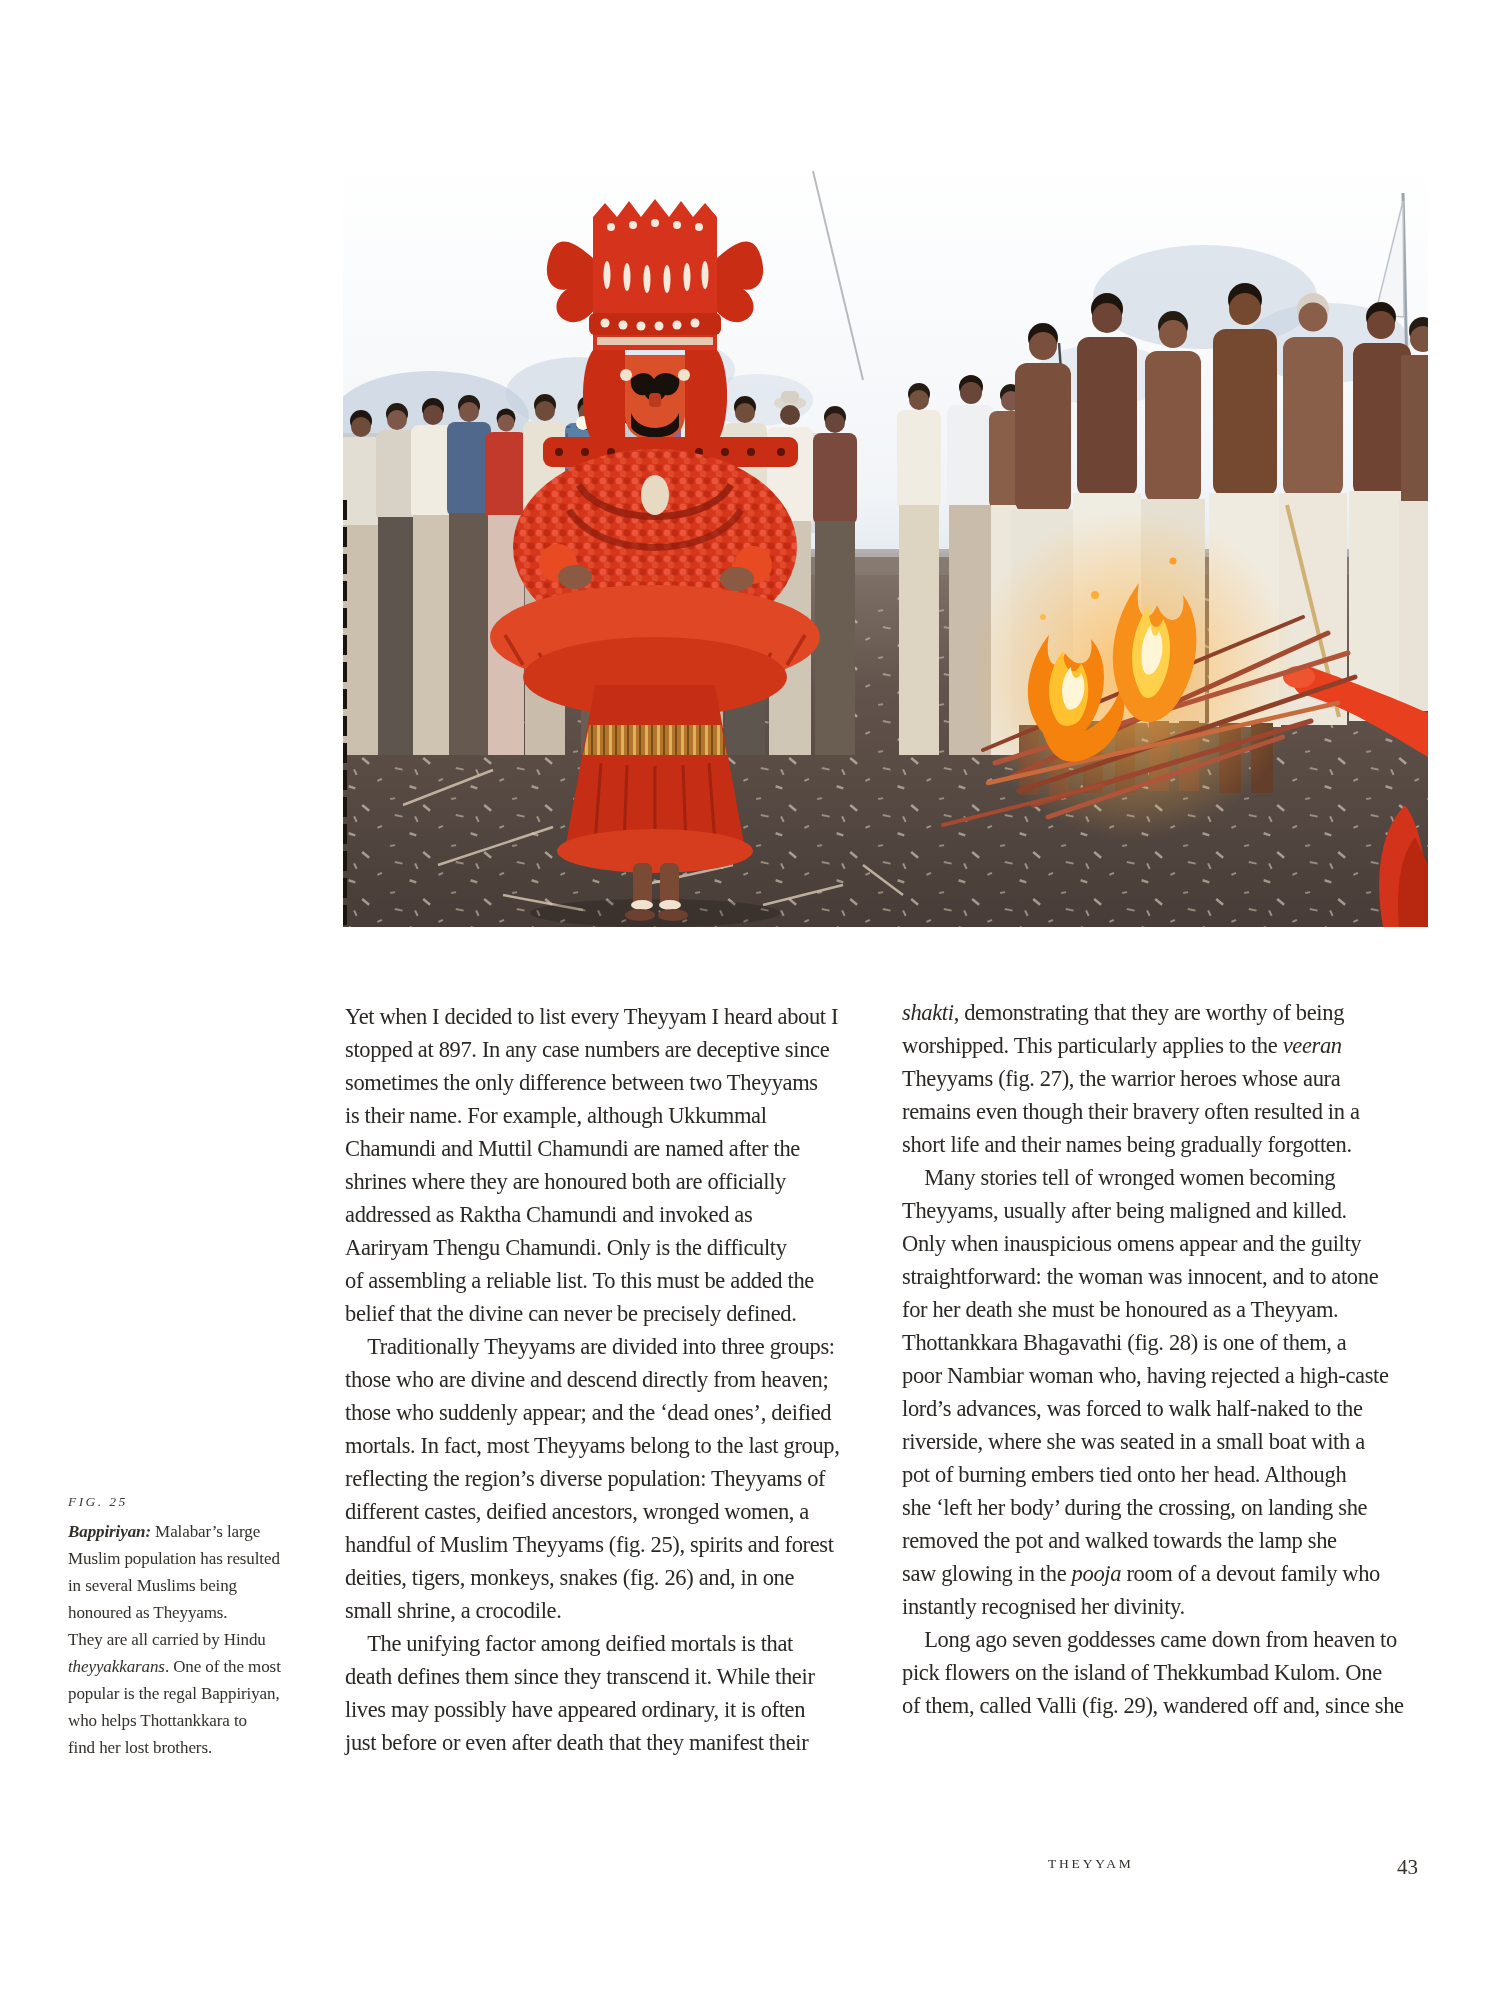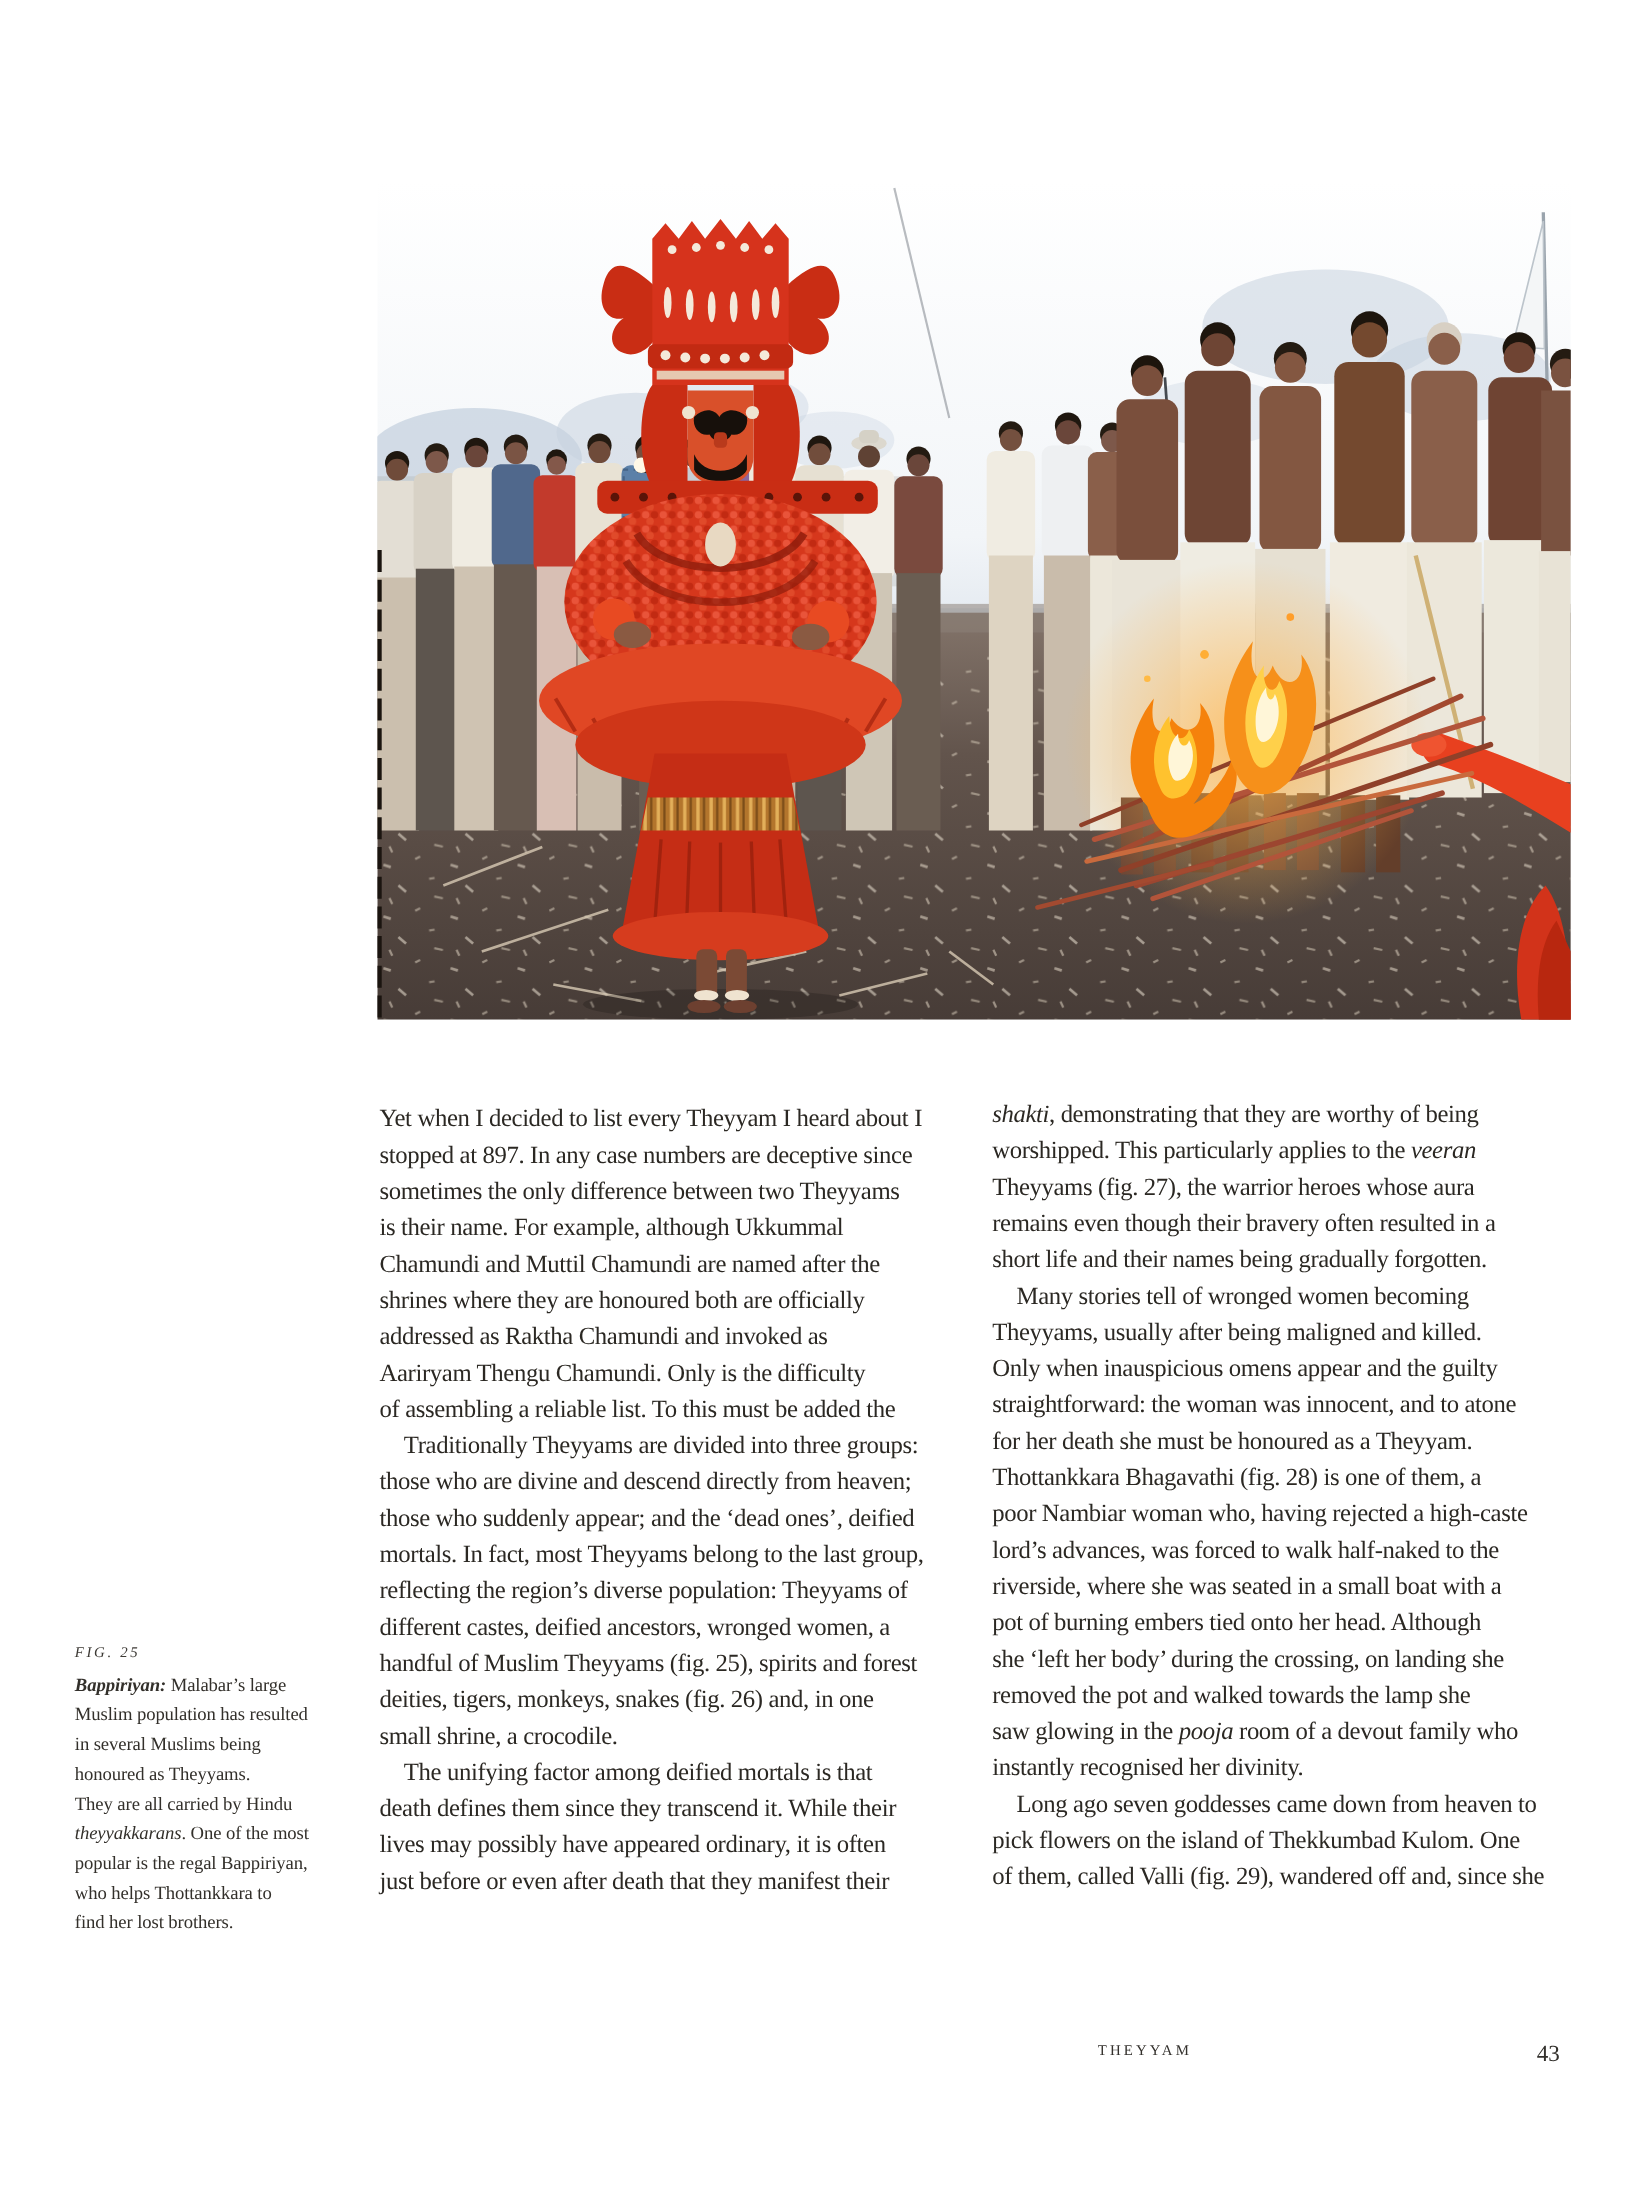--- a/index.html
+++ b/index.html
@@ -12,21 +12,21 @@
   .photo-wrap svg{display:block;width:100%;height:100%;}
   .col{position:absolute;width:515px;font-size:22.5px;letter-spacing:-0.35px;color:#2b2823;}
   .col .tline{height:33px;line-height:33px;white-space:nowrap;}
   .col-left{left:345px;top:1000px;}
   .col-right{left:902px;top:996px;}
   .it{font-style:italic;}
   .bd{font-weight:bold;font-style:italic;}
   .caption{position:absolute;left:68px;top:1492px;width:270px;font-size:17px;letter-spacing:-0.1px;color:#33302b;}
   .fig-label{font-size:13.5px;letter-spacing:2.4px;color:#3c3934;height:26px;line-height:20px;font-style:italic;}
   .caption .cline{height:27px;line-height:27px;white-space:nowrap;}
-  .running-title{position:absolute;left:998px;top:1856px;font-size:13.5px;letter-spacing:2.8px;color:#33302c;text-align:center;}
+  .running-title{position:absolute;left:1048px;top:1856px;font-size:13.5px;letter-spacing:2.8px;color:#33302c;text-align:center;}
   .page-number{position:absolute;left:1397px;top:1855px;font-size:21px;color:#33302c;}
 </style>
 </head>
 <body>
 
 <figure class="photo-wrap" style="margin:0">
 <svg viewBox="0 0 1085 762" preserveAspectRatio="none">
   <defs>
     <linearGradient id="skyG" x1="0" y1="0" x2="0" y2="1">
       <stop offset="0" stop-color="#ffffff"></stop>
@@ -394,20 +394,21 @@
 <div class="col col-left">
     <div class="tline"><span>Yet when I decided to list every Theyyam I heard about I</span></div>
     <div class="tline"><span>stopped at 897. In any case numbers are deceptive since</span></div>
     <div class="tline"><span>sometimes the only difference between two Theyyams</span></div>
     <div class="tline"><span>is their name. For example, although Ukkummal</span></div>
     <div class="tline"><span>Chamundi and Muttil Chamundi are named after the</span></div>
     <div class="tline"><span>shrines where they are honoured both are officially</span></div>
     <div class="tline"><span>addressed as Raktha Chamundi and invoked as</span></div>
     <div class="tline"><span>Aariryam Thengu Chamundi. Only is the difficulty</span></div>
     <div class="tline"><span>of assembling a reliable list. To this must be added the</span></div>
+    <div class="tline"><span>belief that the divine can never be precisely defined.</span></div>
     <div class="tline"><span> Traditionally Theyyams are divided into three groups:</span></div>
     <div class="tline"><span>those who are divine and descend directly from heaven;</span></div>
     <div class="tline"><span>those who suddenly appear; and the ‘dead ones’, deified</span></div>
     <div class="tline"><span>mortals. In fact, most Theyyams belong to the last group,</span></div>
     <div class="tline"><span>reflecting the region’s diverse population: Theyyams of</span></div>
     <div class="tline"><span>different castes, deified ancestors, wronged women, a</span></div>
     <div class="tline"><span>handful of Muslim Theyyams (fig. 25), spirits and forest</span></div>
     <div class="tline"><span>deities, tigers, monkeys, snakes (fig. 26) and, in one</span></div>
     <div class="tline"><span>small shrine, a crocodile.</span></div>
     <div class="tline"><span> The unifying factor among deified mortals is that</span></div>

